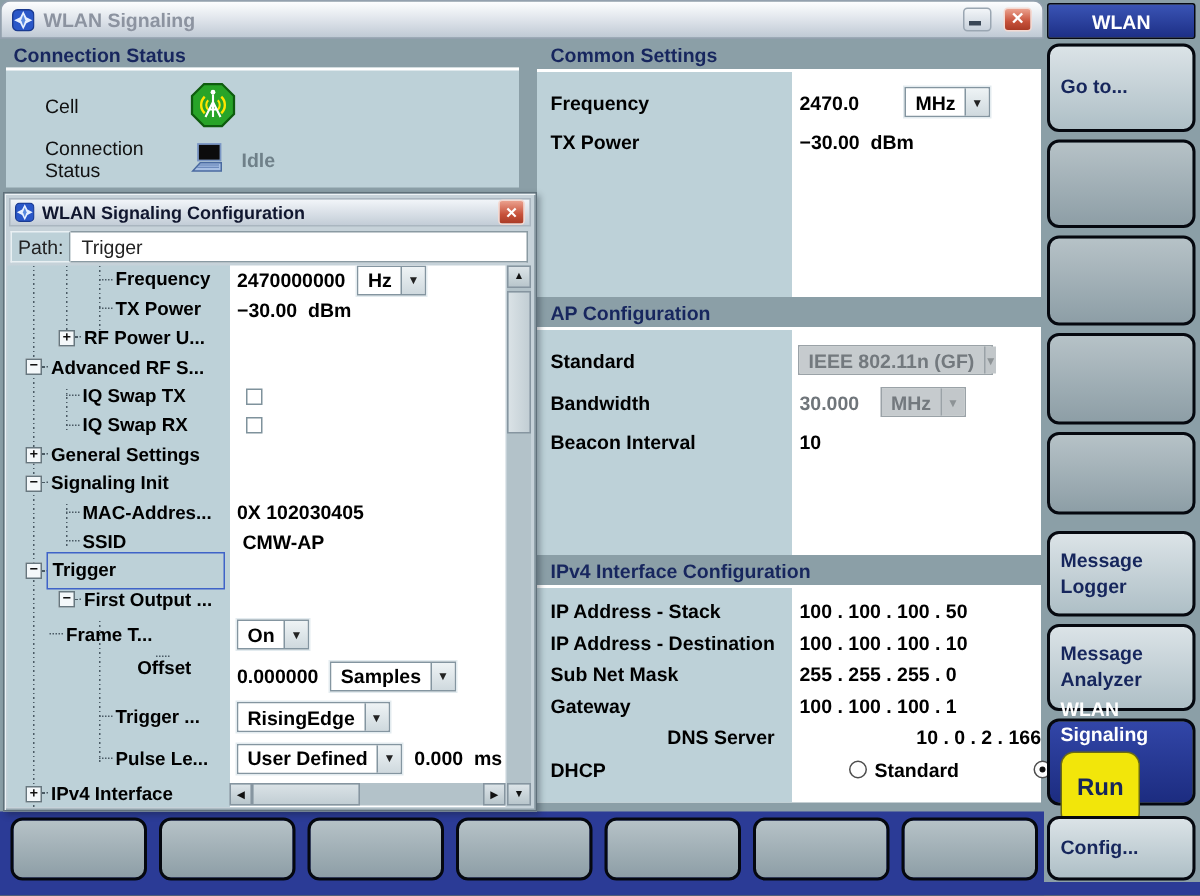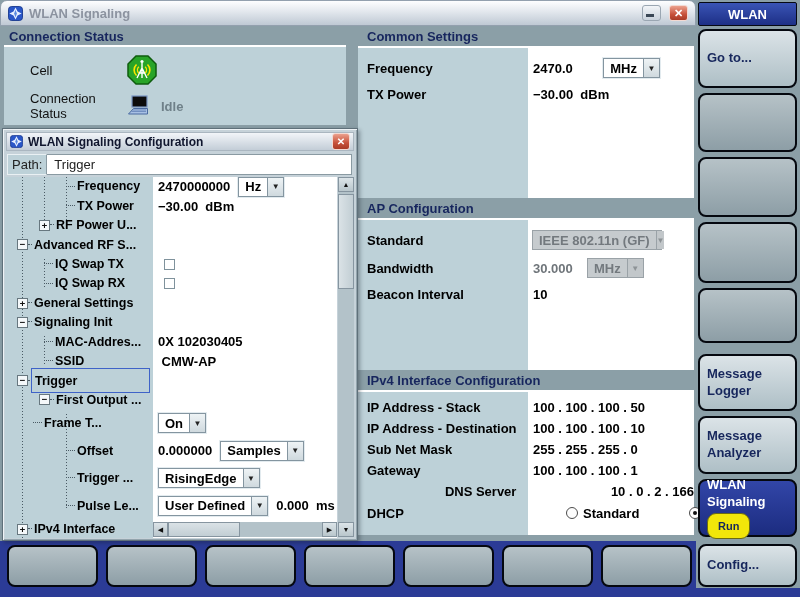--- a/index.html
+++ b/index.html
@@ -82,21 +82,21 @@
   .htrack{flex:1;}
 
   
   .sb-header{position:absolute;left:698px;top:2px;width:99px;height:24px;background:linear-gradient(180deg,#3a54b5,#1d2f86);
     border:1px solid #060913;border-radius:2px;display:flex;align-items:center;justify-content:center;color:#fff;font-weight:bold;font-size:13px;box-sizing:border-box;}
   .skey{position:absolute;left:698px;width:99px;border:2px solid #05080f;border-radius:8px;box-sizing:border-box;
     padding:5px 7px;font-weight:bold;font-size:13px;color:#16265c;line-height:1.3;display:flex;flex-direction:column;justify-content:center;align-items:flex-start;}
   .skey.empty{background:linear-gradient(180deg,#b6c2c7,#8d9ea6);}
   .skey.light{background:linear-gradient(180deg,#dbe3e7,#aebfc6);}
   .skey.active{background:linear-gradient(180deg,#3246a8,#1c2c80);color:#fff;}
-  .badge{display:inline-block;background:#f2e60a;color:#16265c;font-weight:bold;font-size:11px;border-radius:9px;padding:4px 10px;line-height:16px;border:1px solid #6a6a14;margin-top:2px;}
+  .badge{display:inline-block;background:#f2e60a;color:#16265c;font-weight:bold;font-size:16px;border-radius:9px;padding:16px 10px;line-height:16px;border:1px solid #6a6a14;margin-top:2px;}
 
   
   .bottombar{position:absolute;left:0;top:541px;width:696px;height:56px;background:#2b3b96;}
   .bottomstrip{position:absolute;left:0;top:588px;width:800px;height:9px;background:#2b3b96;}
   .softkey{position:absolute;top:545px;height:42px;width:91px;border:2px solid #05080f;border-radius:8px;
     background:linear-gradient(180deg,#b6c2c7,#8d9ea6);box-sizing:border-box;}
   .icon{flex:none;display:inline-flex;}
 </style>
 </head>
 <body>
@@ -339,21 +339,21 @@
         <div class="trow tall" style="padding-left: 28px;">
           <span class="conn"></span>
           <span class="tlabel">Frame T...</span>
           <span class="tctrl">
             <span class="dd">
               <span class="dd-t">On</span>
               <span class="dd-b">▼</span>
             </span>
           </span>
         </div>
-        <div class="trow tall" style="padding-left: 61px;">
+        <div class="trow tall" style="padding-left: 61px; flex-direction: column;">
           <span class="conn"></span>
           <span class="tlabel">Offset</span>
           <span class="tctrl">
             <span class="tval">0.000000</span>
             <span class="dd">
               <span class="dd-t">Samples</span>
               <span class="dd-b">▼</span>
             </span>
           </span>
         </div>

